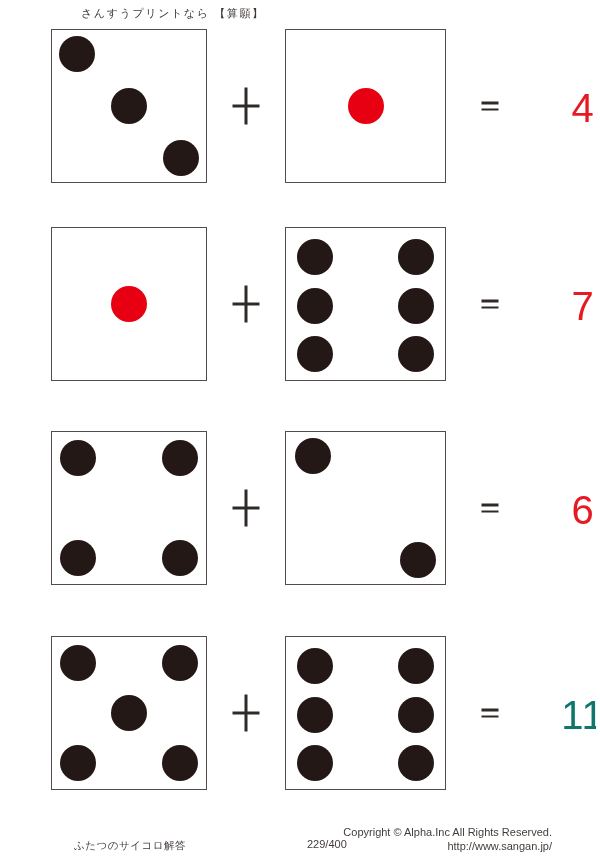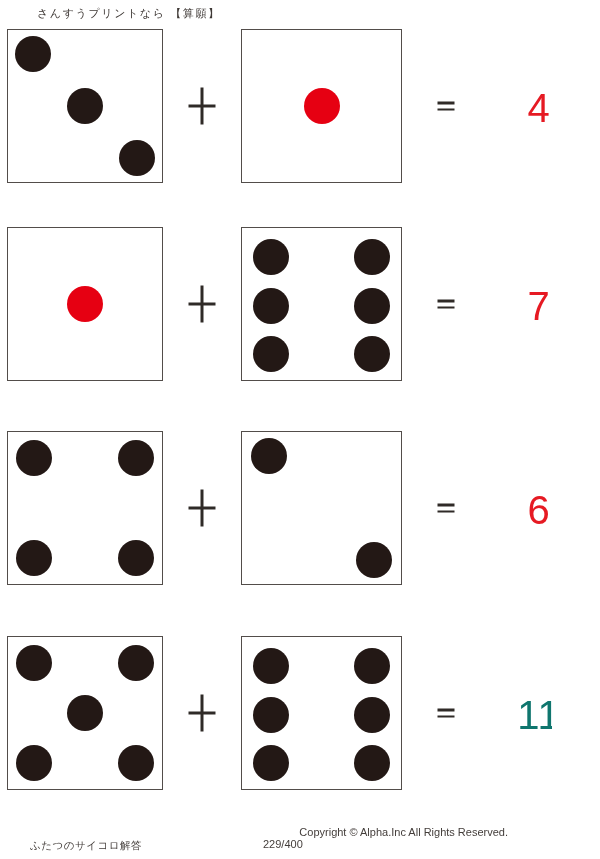--- a/index.html
+++ b/index.html
@@ -1,19 +1,19 @@
 <!DOCTYPE html>
 <html><head>
 <meta charset="utf-8">
 <title>Worksheet</title>
 <style>
   html,body{margin:0;padding:0;background:#ffffff;}
   .sheet{
     position:relative;width:552px;height:859px;background:#ffffff;
-    font-family:"Liberation Sans",sans-serif;overflow:hidden;
+    font-family:"Liberation Sans",sans-serif;overflow:hidden;margin-left:44px;
   }
   .header-title{
     position:absolute;left:37px;top:6px;font-size:11px;letter-spacing:1.6px;
     color:#3e3835;white-space:pre;
   }
   .row{position:absolute;left:0;width:600px;height:154px;}
   .row-1{top:29px;}
   .row-2{top:227px;}
   .row-3{top:431px;}
   .row-4{top:636px;}
@@ -157,15 +157,16 @@
       <span class="equals-bar"></span>
       <span class="equals-bar"></span>
     </div>
     <div class="answer" style="color: #0f766e;">11</div>
   </div>
 
   <div class="footer-left">ふたつのサイコロ解答</div>
   <div class="footer-center">229/400</div>
   <div class="footer-right">
     <div>Copyright ©  Alpha.Inc All Rights Reserved.</div>
+    <div>http://www.sangan.jp/</div>
   </div>
 
 </div>
 
 </body></html>

